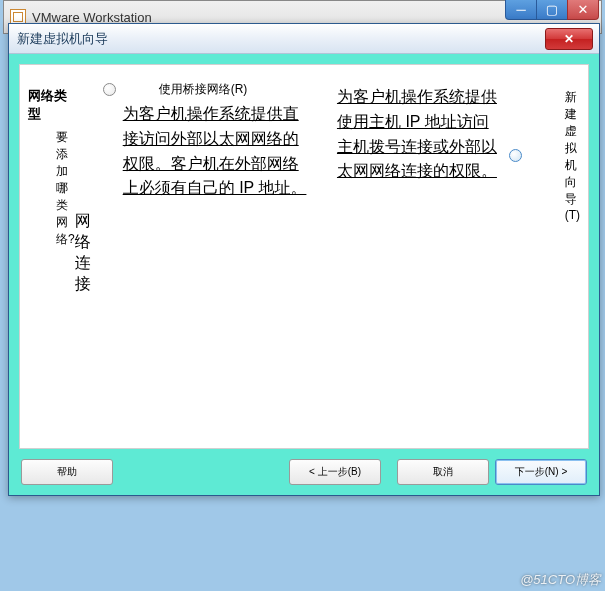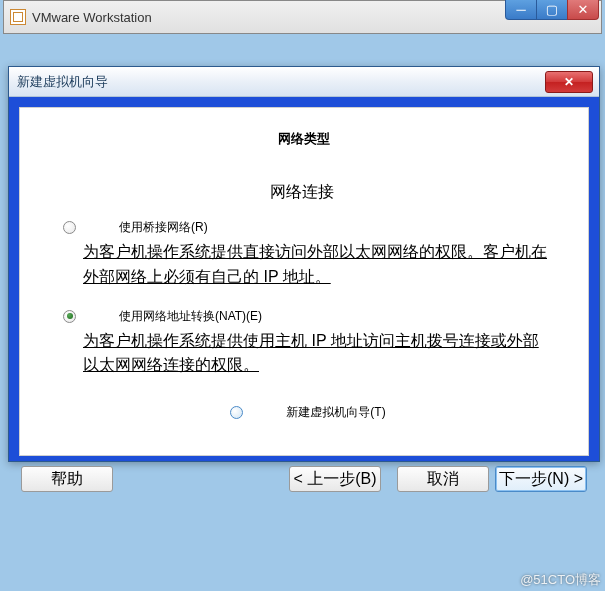--- a/index.html
+++ b/index.html
@@ -69,25 +69,24 @@
       border-color: #a03030;
       border-radius: 0 0 4px 0;
     }
     .parent-ctrl.min { border-radius: 0 0 0 4px; }
 
     .dialog {
       position: absolute;
       top: 23px;
       left: 8px;
       width: 592px;
-      height: 396px;
-      background: #1d4ed8;
+      height: 473px;
+      background: #5eead4;
       border: 1px solid #2c5a8e;
       box-shadow: 0 2px 8px rgba(0,0,0,0.3);
-      margin-top: 43px;
     }
     .titlebar {
       height: 30px;
       background: linear-gradient(to bottom, #ffffff 0%, #eaf0f8 50%, #d8e4f2 100%);
       border-bottom: 1px solid #b0c4d8;
       display: flex;
       align-items: center;
       padding: 0 8px;
       position: relative;
     }
@@ -115,24 +114,22 @@
     .dlg-body {
       padding: 10px;
       height: calc(100% - 30px);
       display: flex;
       flex-direction: column;
     }
     .content-frame {
       flex: 1;
       border: 1px solid #d0d0d0;
       background: white;
-      padding: 16px 35px;
-      display: flex;
-      flex-direction: column;
-      align-items: center;
+      padding: 16px 8px;
+      display: flex;
     }
     .header-section {
       padding: 6px 0 20px 0;
     }
     .header-title {
       font-size: 13px;
       font-weight: bold;
       color: #000;
       margin-bottom: 6px;
     }
@@ -202,38 +199,39 @@
       padding: 10px 2px 0 2px;
       gap: 6px;
     }
     .spacer { flex: 1; }
     .btn {
       min-width: 92px;
       height: 26px;
       background: linear-gradient(to bottom, #fdfdfd, #e8e8e8);
       border: 1px solid #9a9a9a;
       border-radius: 3px;
-      font-size: 16px;
+      font-size: 10px;
       color: #000;
       display: flex;
       align-items: center;
       justify-content: center;
       cursor: pointer;
     }
     .btn.default {
       border: 1px solid #4a8ac8;
       box-shadow: inset 0 0 0 1px #8ac0f0;
       background: linear-gradient(to bottom, #f8fbfe, #e0eefa);
     }
     .watermark {
       position: absolute;
       bottom: 2px;
       right: 4px;
       font-size: 13px;
       color: rgba(255,255,255,0.85);
+      font-style: italic;
       text-shadow: 0 0 3px rgba(0,0,0,0.6);
       z-index: 999;
       margin-left: 28px;
     }
   </style>
 </head>
 <body>
 
 <div class="parent-window">
   <div class="app-icon"></div>
@@ -250,39 +248,36 @@
     <span class="titlebar-title">新建虚拟机向导</span>
     <div class="close-btn">
       <span>✕</span>
     </div>
   </div>
   <div class="dlg-body">
     <div class="content-frame">
 
       <div class="header-section">
         <div class="header-title">网络类型</div>
+        <div class="header-sub">要添加哪类网络?</div>
       </div>
 
       <div class="group-label">
         <span>网络连接</span>
       </div>
 
       <div class="radio-item">
         <div class="radio-row">
           <span class="radio-circle"></span>
           <span>使用桥接网络(R)</span>
         </div>
         <div class="radio-desc">为客户机操作系统提供直接访问外部以太网网络的权限。客户机在外部网络上必须有自己的 IP 地址。</div>
       </div>
 
       <div class="radio-item">
-        <div class="radio-row">
-          <span class="radio-circle selected"></span>
-          <span>使用网络地址转换(NAT)(E)</span>
-        </div>
         <div class="radio-desc">为客户机操作系统提供使用主机 IP 地址访问主机拨号连接或外部以太网网络连接的权限。</div>
       </div>
 
 
       <div class="radio-item" style="margin-top:8px;">
         <div class="radio-row">
           <span class="radio-circle blue"></span>
           <span>新建虚拟机向导(T)</span>
         </div>
       </div>

